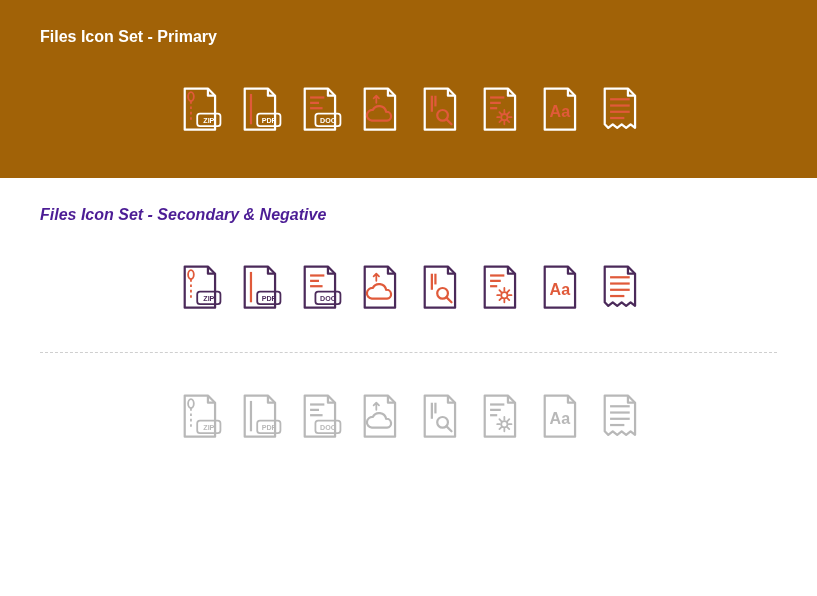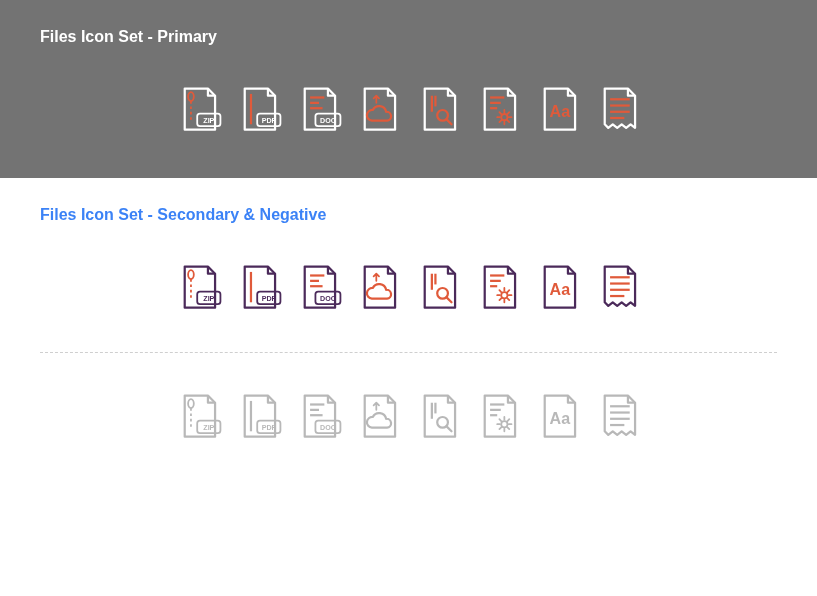--- a/index.html
+++ b/index.html
@@ -1,22 +1,22 @@
 <!DOCTYPE html>
 <html><head>
 <meta charset="utf-8">
 <style>
   * { box-sizing: border-box; margin: 0; padding: 0; }
   body { font-family: -apple-system, BlinkMacSystemFont, "Segoe UI", Helvetica, Arial, sans-serif; width: 817px; }
   .section { padding: 28px 40px 40px; }
-  .primary-section { background: #737373; }
+  .primary-section { background: #a16207; }
   .secondary-section { background: #ffffff; }
   .title { font-size: 16px; font-weight: 700; margin-bottom: 36px; }
   .primary-section .title { color: #ffffff; }
-  .secondary-section .title { color: #3b82f6; }
+  .secondary-section .title { color: #4c1d95; font-style: italic; }
   .icon-row { display: flex; justify-content: center; align-items: center; }
   .icon-cell { width: 60px; height: 56px; display: flex; align-items: center; justify-content: center; }
   .divider { border: none; border-top: 1px dashed #cfcfcf; margin: 36px 0; }
   svg { display: block; }
 </style>
 </head>
 <body>
 
 <svg width="0" height="0" style="position:absolute">
 

